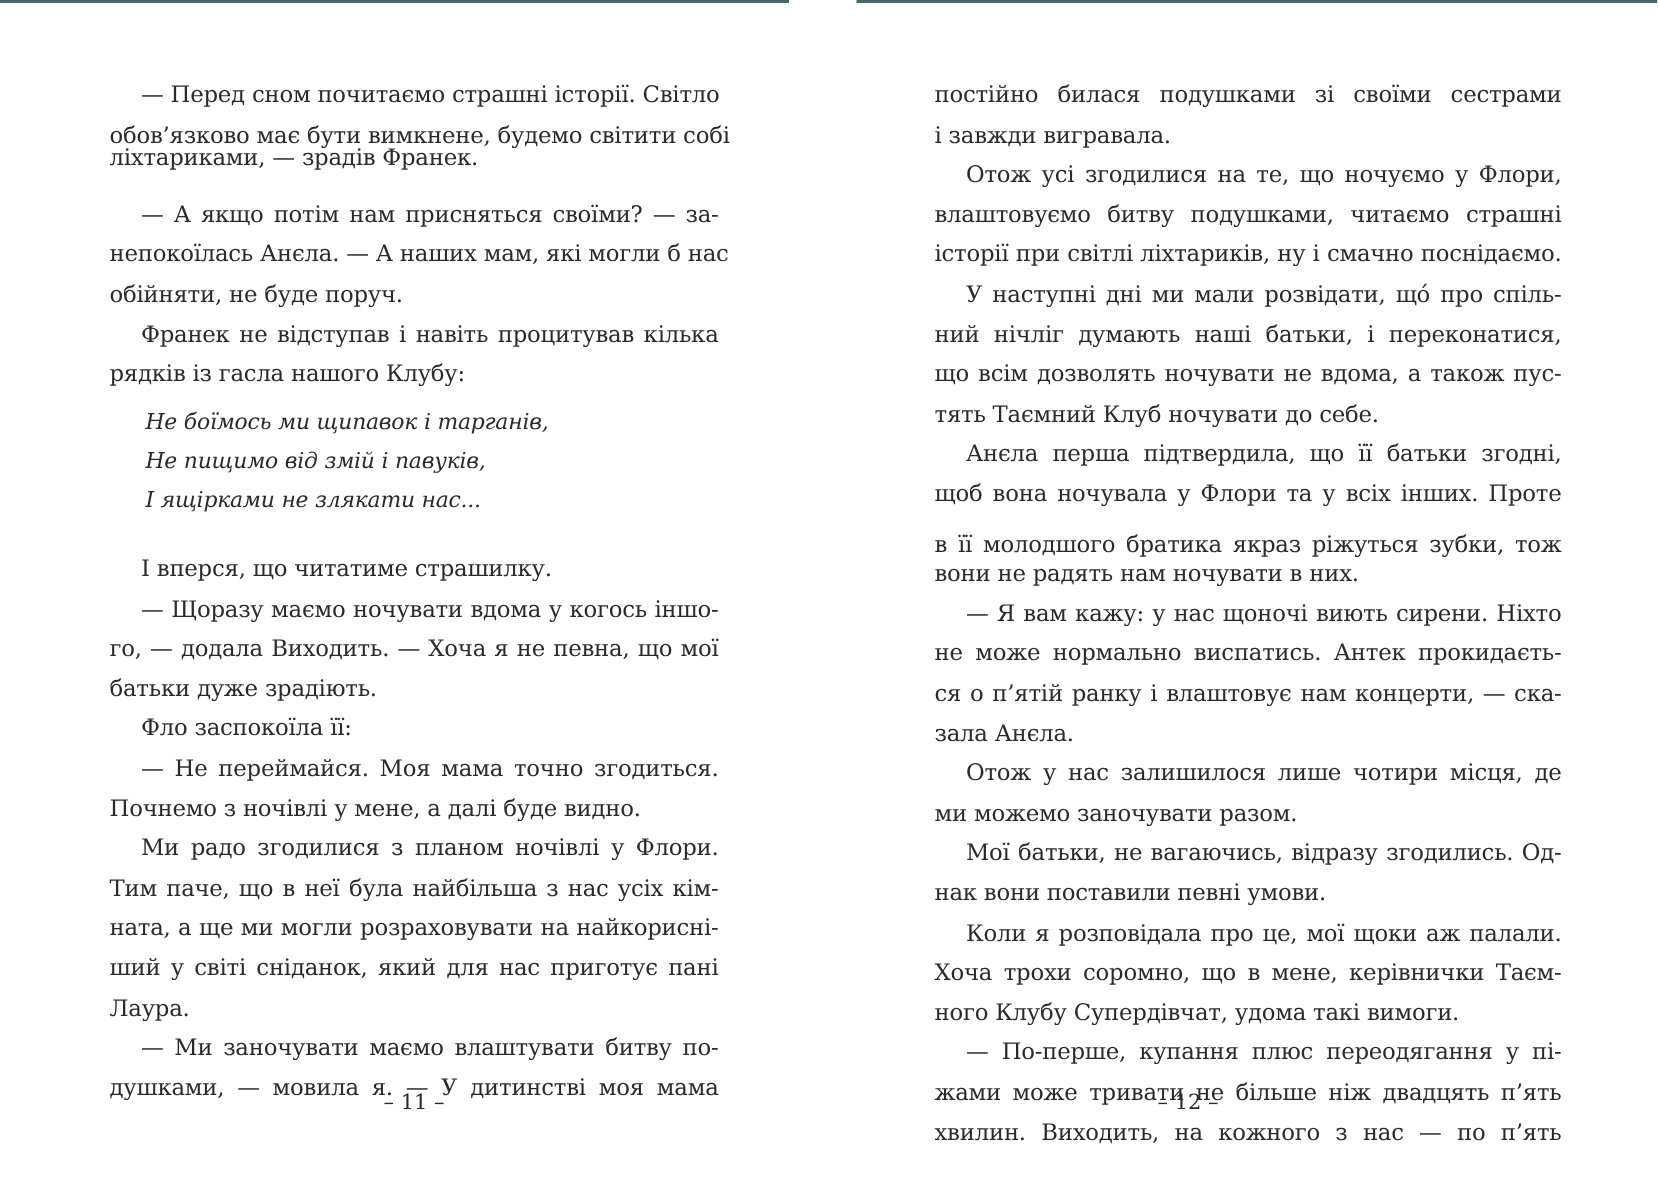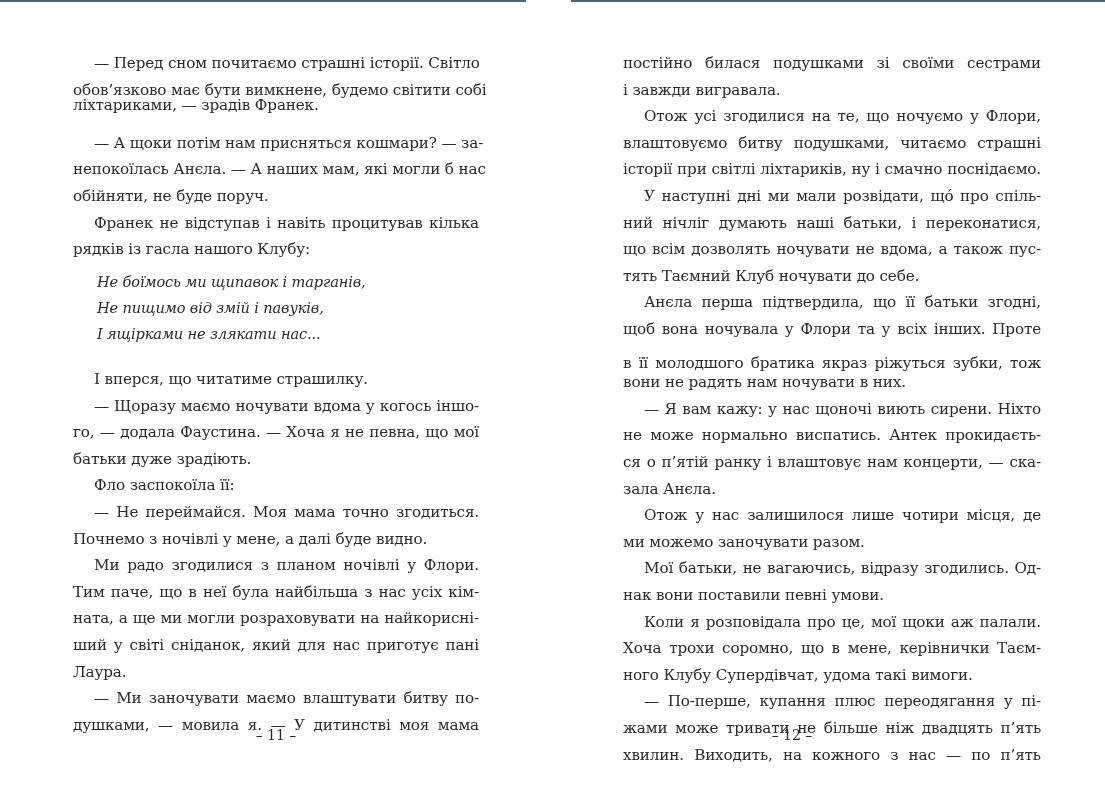--- a/index.html
+++ b/index.html
@@ -23,31 +23,31 @@
 </head>
 <body>
 
 <div class="topbar left"></div>
 <div class="topbar right"></div>
 
 <div class="page left" id="left-page">
     <div class="line indent justify" style="top: 0px;">— Перед сном почитаємо страшні історії. Світло</div>
     <div class="line justify" style="top: 26.6px;">обов’язково має бути вимкнене, будемо світити собі</div>
     <div class="line" style="top: 42px; text-align: right;">ліхтариками, — зрадів Франек.</div>
-    <div class="line indent justify" style="top: 79.8px;">— А щоки потім нам присняться кошмари? — за-</div>
+    <div class="line indent justify" style="top: 79.8px;">— А якщо потім нам присняться своїми? — за-</div>
     <div class="line justify" style="top: 106.4px;">непокоїлась Анєла. — А наших мам, які могли б нас</div>
     <div class="line" style="top: 133px;">обійняти, не буде поруч.</div>
     <div class="line indent justify" style="top: 159.6px;">Франек не відступав і навіть процитував кілька</div>
     <div class="line" style="top: 186.2px;">рядків із гасла нашого Клубу:</div>
     <div class="line poem" style="top: 219px;">Не боїмось ми щипавок і тарганів,</div>
     <div class="line poem" style="top: 245px;">Не пищимо від змій і павуків,</div>
     <div class="line poem" style="top: 271px;">І ящірками не злякати нас...</div>
     <div class="line indent" style="top: 316px;">І вперся, що читатиме страшилку.</div>
     <div class="line indent justify" style="top: 342.6px;">— Щоразу маємо ночувати вдома у когось іншо-</div>
-    <div class="line justify" style="top: 369.2px;">го, — додала Фаустина. — Хоча я не певна, що мої</div>
+    <div class="line justify" style="top: 369.2px;">го, — додала Виходить. — Хоча я не певна, що мої</div>
     <div class="line" style="top: 395.8px;">батьки дуже зрадіють.</div>
     <div class="line indent" style="top: 422.4px;">Фло заспокоїла її:</div>
     <div class="line indent justify" style="top: 449px;">— Не переймайся. Моя мама точно згодиться.</div>
     <div class="line" style="top: 475.6px;">Почнемо з ночівлі у мене, а далі буде видно.</div>
     <div class="line indent justify" style="top: 502.2px;">Ми радо згодилися з планом ночівлі у Флори.</div>
     <div class="line justify" style="top: 528.8px;">Тим паче, що в неї була найбільша з нас усіх кім-</div>
     <div class="line justify" style="top: 555.4px;">ната, а ще ми могли розраховувати на найкорисні-</div>
     <div class="line justify" style="top: 582px;">ший у світі сніданок, який для нас приготує пані</div>
     <div class="line" style="top: 608.6px;">Лаура.</div>
     <div class="line indent justify" style="top: 635.2px;">— Ми заночувати маємо влаштувати битву по-</div>

